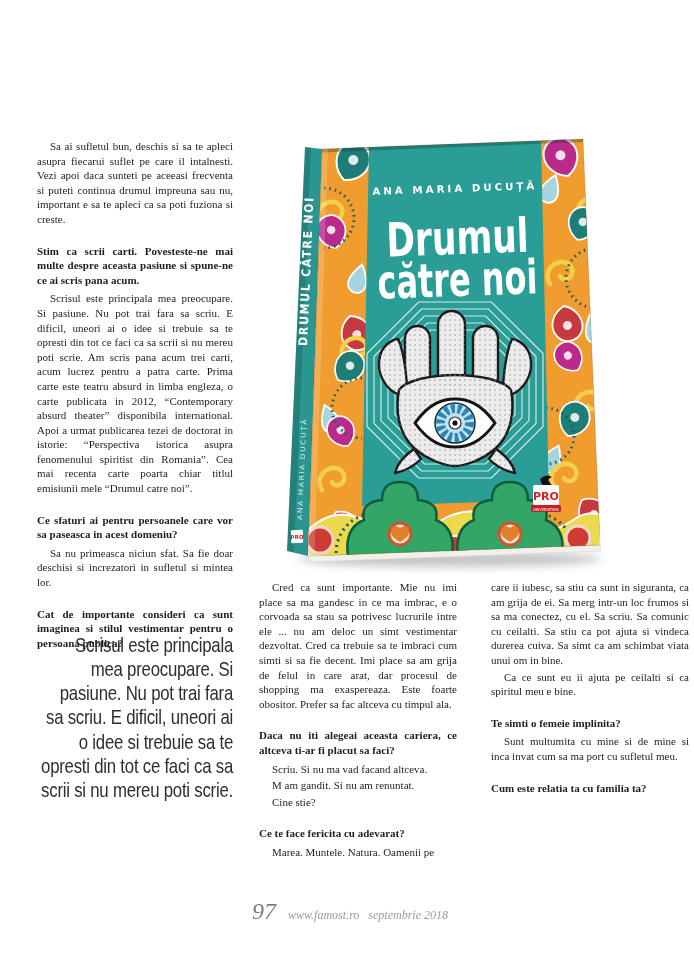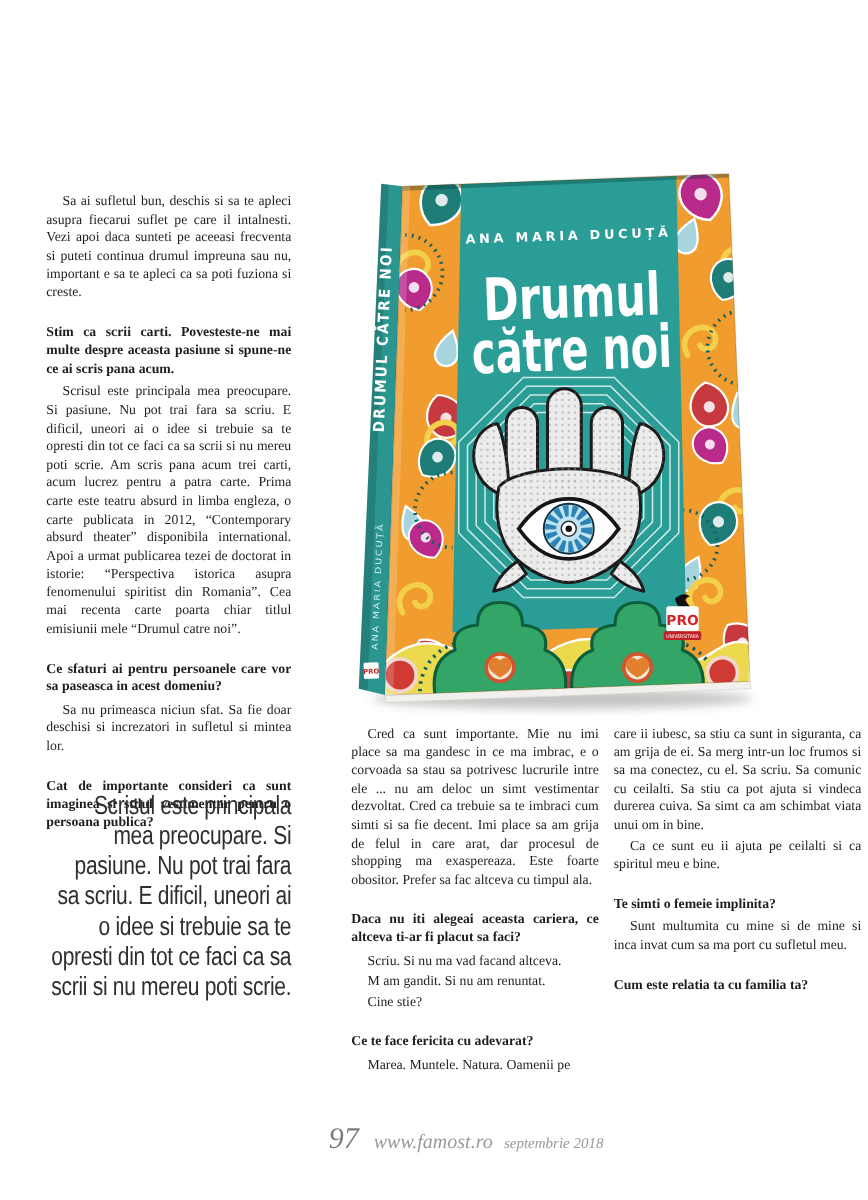--- a/index.html
+++ b/index.html
@@ -3,31 +3,31 @@
 <meta charset="utf-8">
 <style>
   html,body{margin:0;padding:0;}
   body{width:694px;height:960px;position:relative;background:#ffffff;overflow:hidden;
        font-family:"Liberation Serif", serif;color:#1e1e1e;}
   .col{position:absolute;text-align:justify;font-size:11px;line-height:14.6px;}
   .col p{margin:0 0 2px 0;}
   .col p.p{text-indent:13px;}
   .col p.p0{text-indent:0;}
   .col p.q{font-weight:bold;text-indent:0;margin:17px 0 4px 0;}
-  #col-left{left:37px;top:154px;width:196px;font-family:Liberation Serif, serif;}
-  #col-mid{left:281px;top:580px;width:198px;}
+  #col-left{left:37px;top:139px;width:196px;font-family:Liberation Serif, serif;}
+  #col-mid{left:259px;top:580px;width:198px;}
   #col-right{left:491px;top:580px;width:198px;}
   #pull-quote{position:absolute;right:461px;top:633px;width:240px;
       font-family:"Liberation Sans", sans-serif;font-size:21px;line-height:1.15;
       letter-spacing:-0.3px;color:#2e2e2e;text-align:right;
       transform:scaleX(0.8);transform-origin:top right;}
-  #footer{position:absolute;left:263px;top:898px;display:flex;align-items:baseline;
+  #footer{position:absolute;left:252px;top:898px;display:flex;align-items:baseline;
       color:#8a8a8a;font-style:italic;}
   #page-number{font-size:24px;color:#7d7d7d;}
-  #footer-site{font-size:16px;margin-left:12px;color:#9a9a9a;}
+  #footer-site{font-size:12px;margin-left:12px;color:#9a9a9a;}
   #footer-issue{font-size:12px;margin-left:9px;color:#9a9a9a;}
   #book{position:absolute;left:278px;top:128px;width:340px;height:445px;}
   text{font-family:"DejaVu Sans", sans-serif;}
 </style>
 </head>
 <body>
 
 <div class="col" id="col-left">
   <p class="p">Sa ai sufletul bun, deschis si sa te apleci asupra fiecarui suflet pe care il intalnesti. Vezi apoi daca sunteti pe aceeasi frecventa si puteti continua drumul impreuna sau nu, important e sa te apleci ca sa poti fuziona si creste.</p>
   <p class="q">Stim ca scrii carti. Povesteste-ne mai multe despre aceasta pasiune si spune-ne ce ai scris pana acum.</p>

